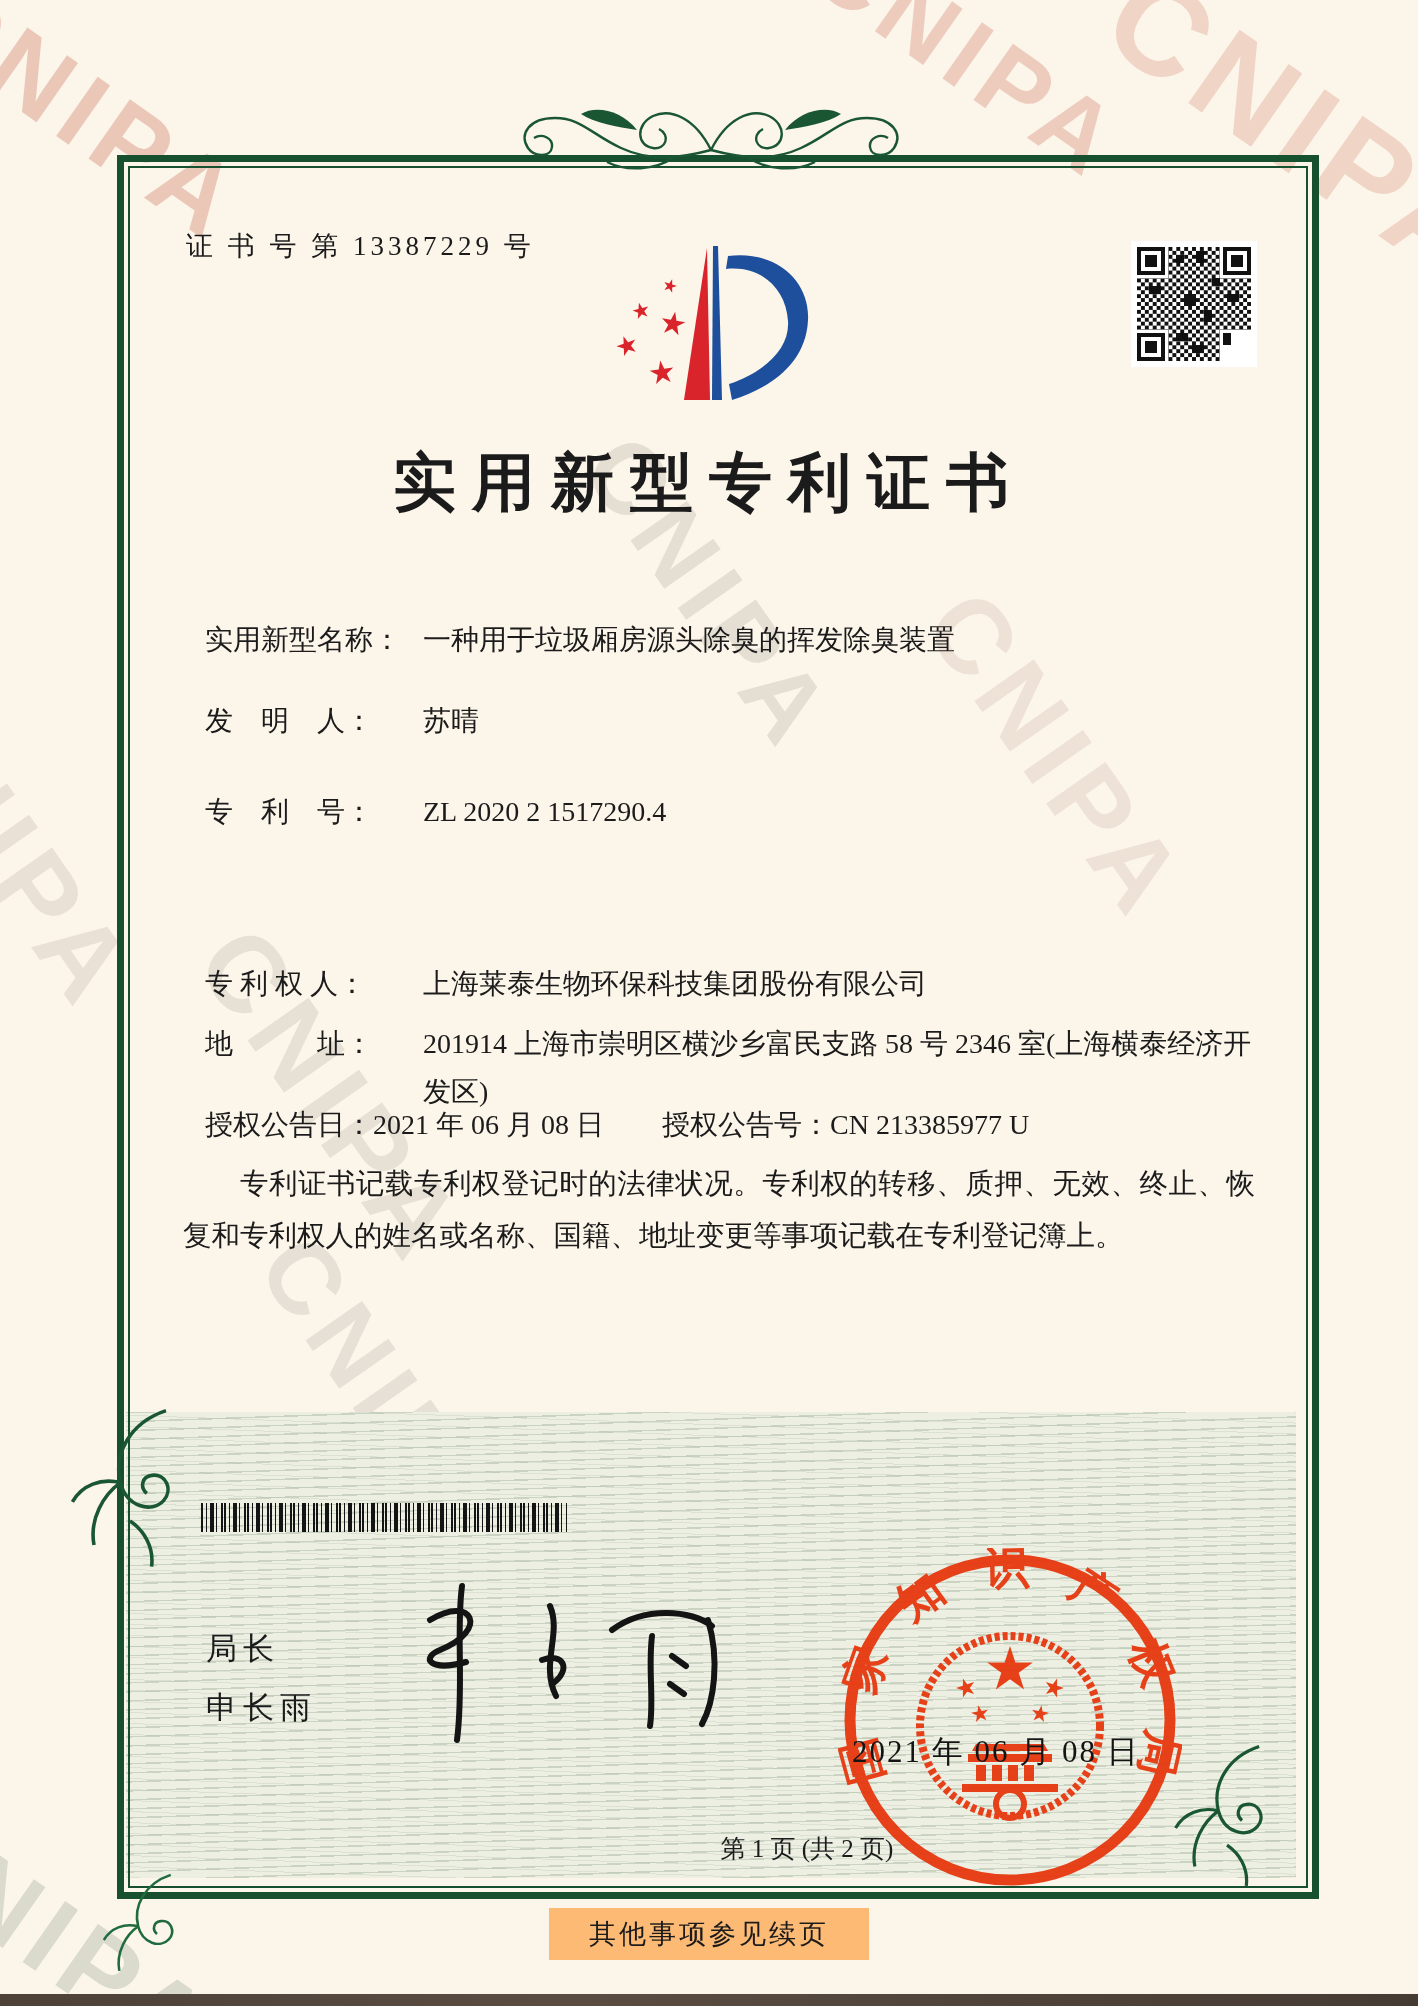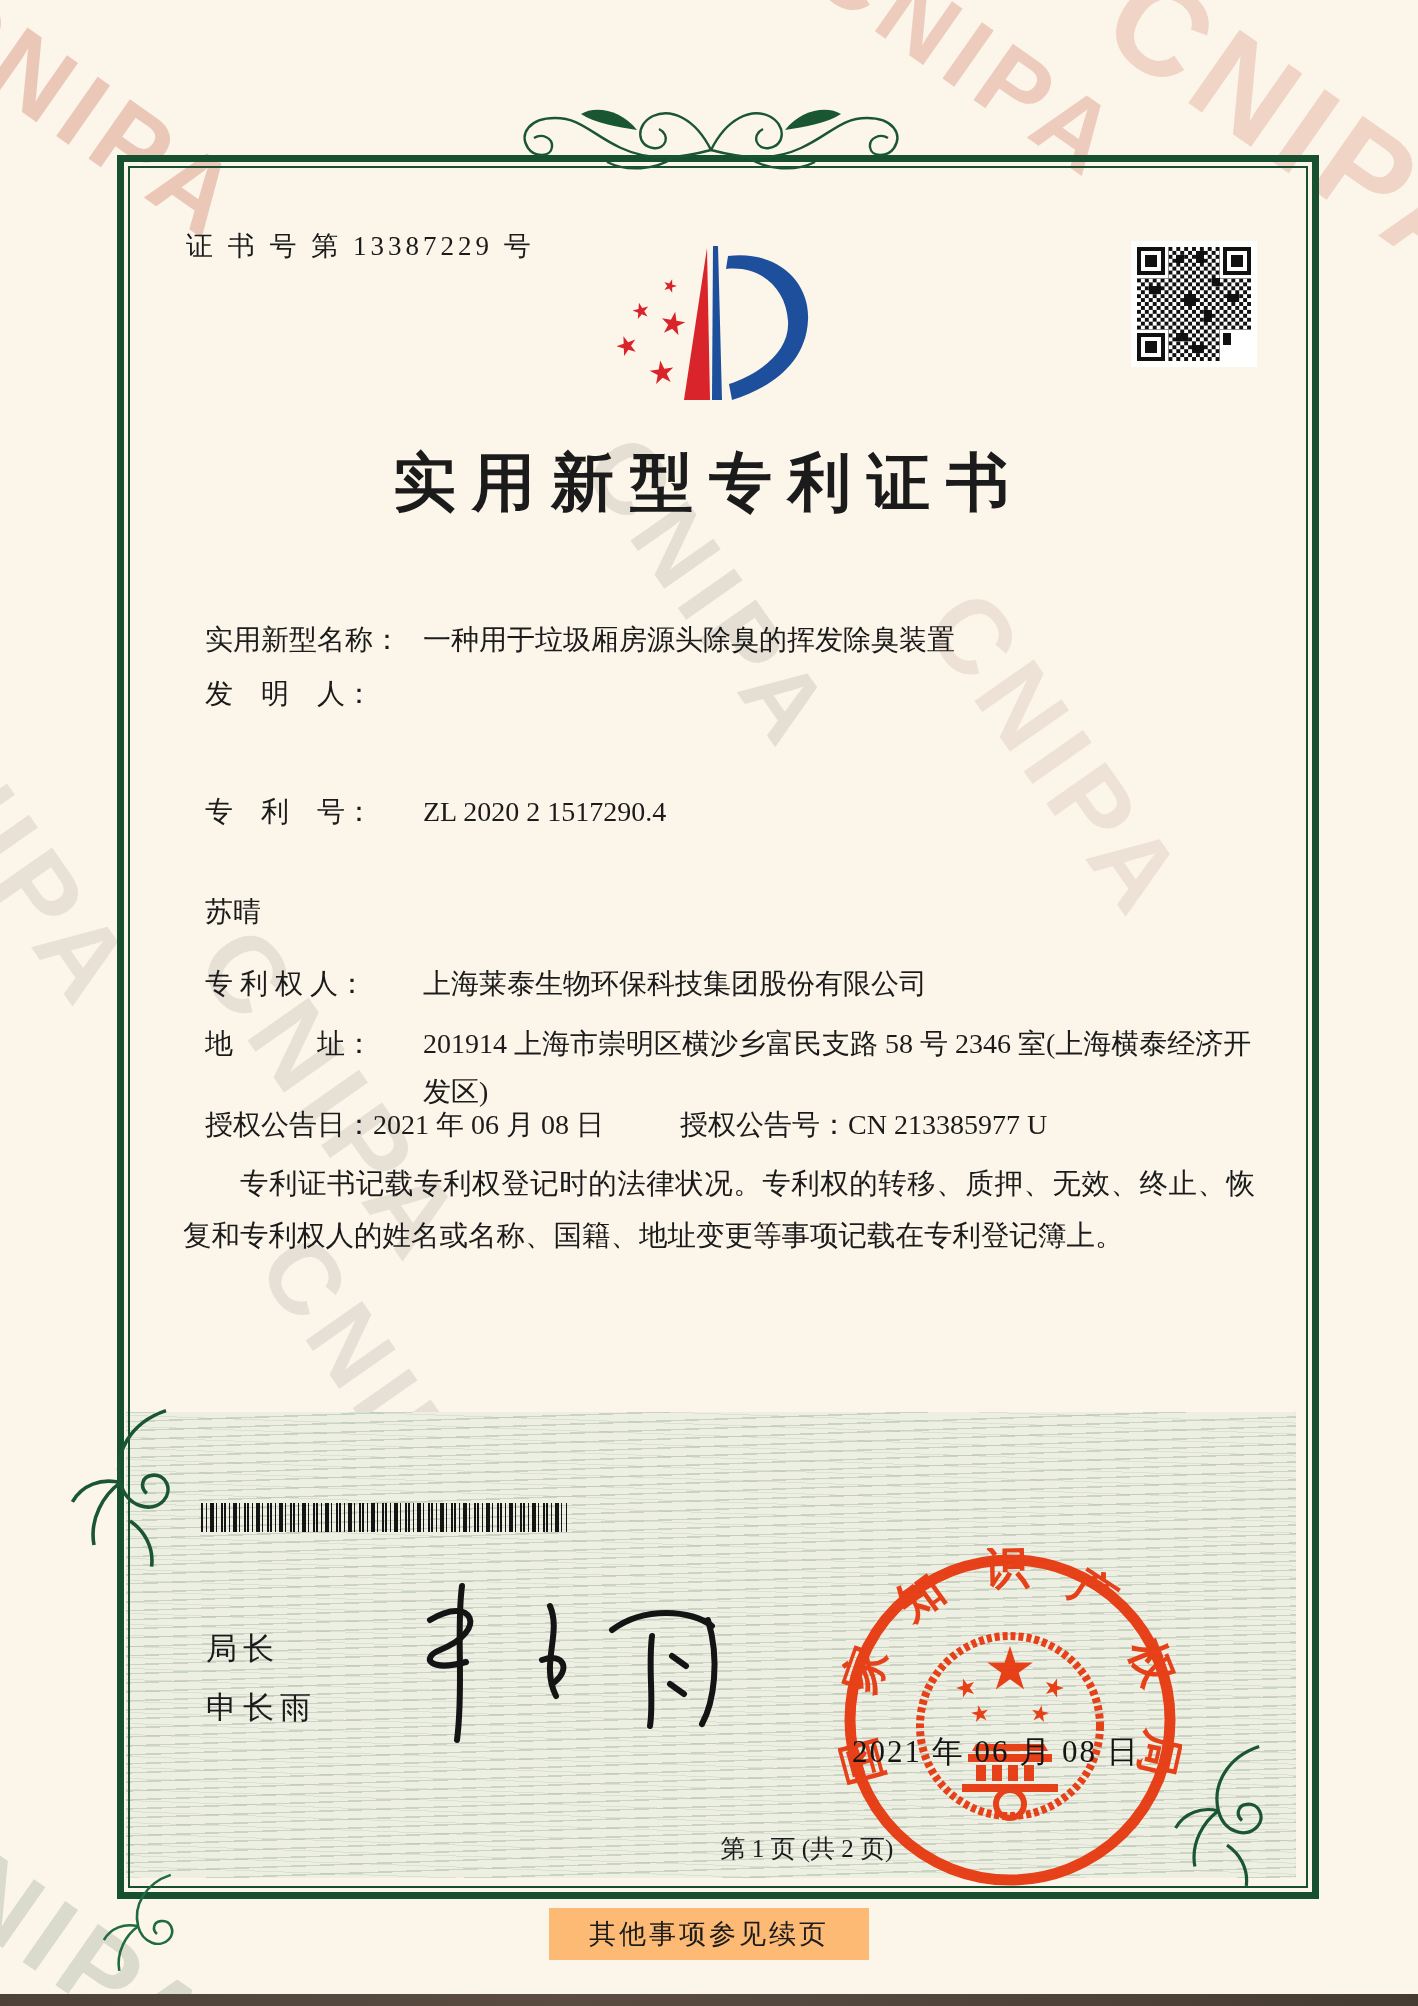--- a/index.html
+++ b/index.html
@@ -38,21 +38,21 @@
   .qr{position:absolute;left:1131px;top:241px;width:126px;height:126px;background:#fff;padding:6px;box-sizing:border-box;z-index:4;}
   .title{
     position:absolute;left:0;width:1418px;top:440px;z-index:4;text-align:center;
     font-size:63px;font-weight:bold;letter-spacing:16px;
   }
   
   .frow{position:absolute;left:205px;z-index:4;display:flex;font-size:28px;line-height:1.7;}
   .flabel{flex:0 0 218px;white-space:nowrap;}
   .fvalue{width:848px;}
   .grant{position:absolute;left:205px;top:1106px;z-index:4;font-size:28px;display:flex;width:1060px;}
-  .grant .g2{margin-left:76px;}
+  .grant .g2{margin-left:58px;}
   
   .paras{position:absolute;left:183px;top:1158px;width:1072px;z-index:4;
     font-size:28.5px;line-height:1.83;text-align:justify;}
   .paras p{margin:0;text-indent:2em;}
   
   .barcode{
     position:absolute;left:201px;top:1503px;width:366px;height:29px;z-index:4;
     background:repeating-linear-gradient(90deg,
       #141414 0 2px, transparent 2px 5px,
       #141414 5px 6px, transparent 6px 9px,
@@ -172,21 +172,21 @@
         <rect x="2" y="24" width="3" height="3" fill="#111"></rect>
     </g>
   </svg>
 
   <div class="title">实用新型专利证书</div>
 
   <div class="frow" style="top:616px;">
     <span class="flabel">实用新型名称：</span>
     <span class="fvalue">一种用于垃圾厢房源头除臭的挥发除臭装置</span>
   </div>
-  <div class="frow" style="top:670px;flex-direction:column;">
+  <div class="frow" style="top:697px;">
     <span class="flabel">发　明　人：</span>
     <span class="fvalue">苏晴</span>
   </div>
   <div class="frow" style="top:788px;">
     <span class="flabel">专　利　号：</span>
     <span class="fvalue">ZL 2020 2 1517290.4</span>
   </div>
   <div class="frow" style="top:960px;">
     <span class="flabel">专 利 权 人：</span>
     <span class="fvalue">上海莱泰生物环保科技集团股份有限公司</span>

